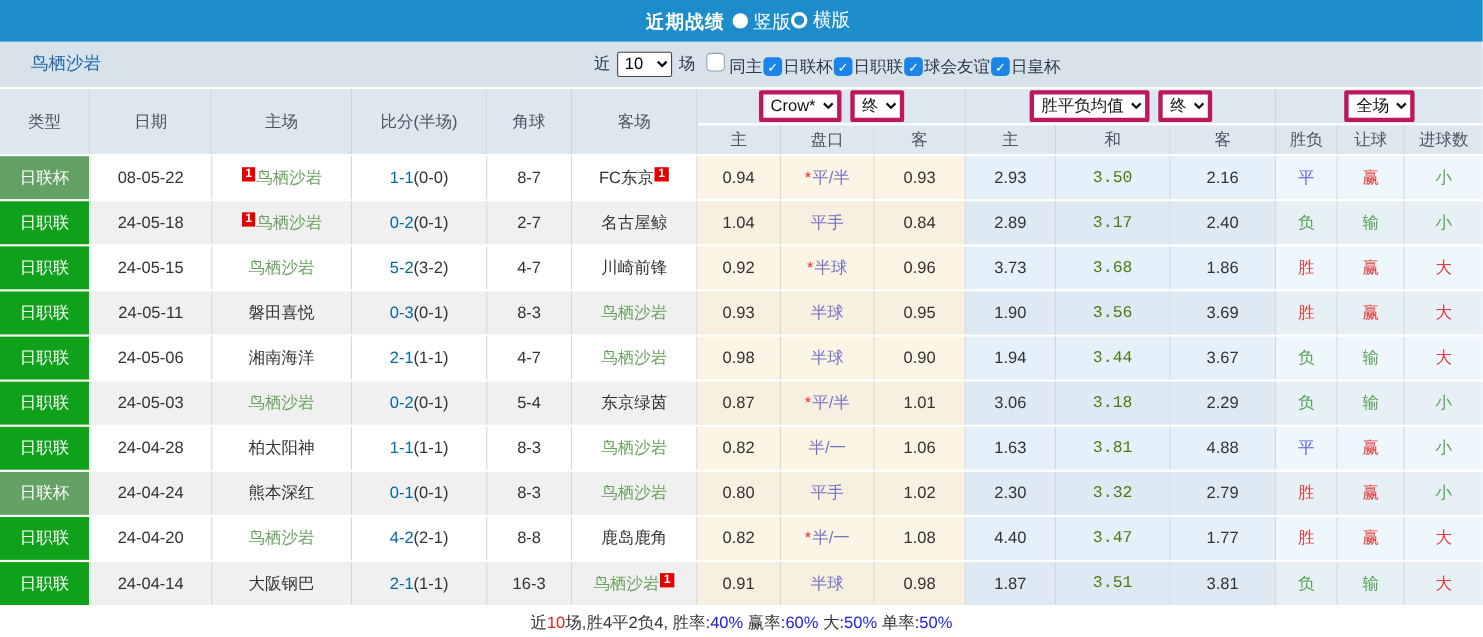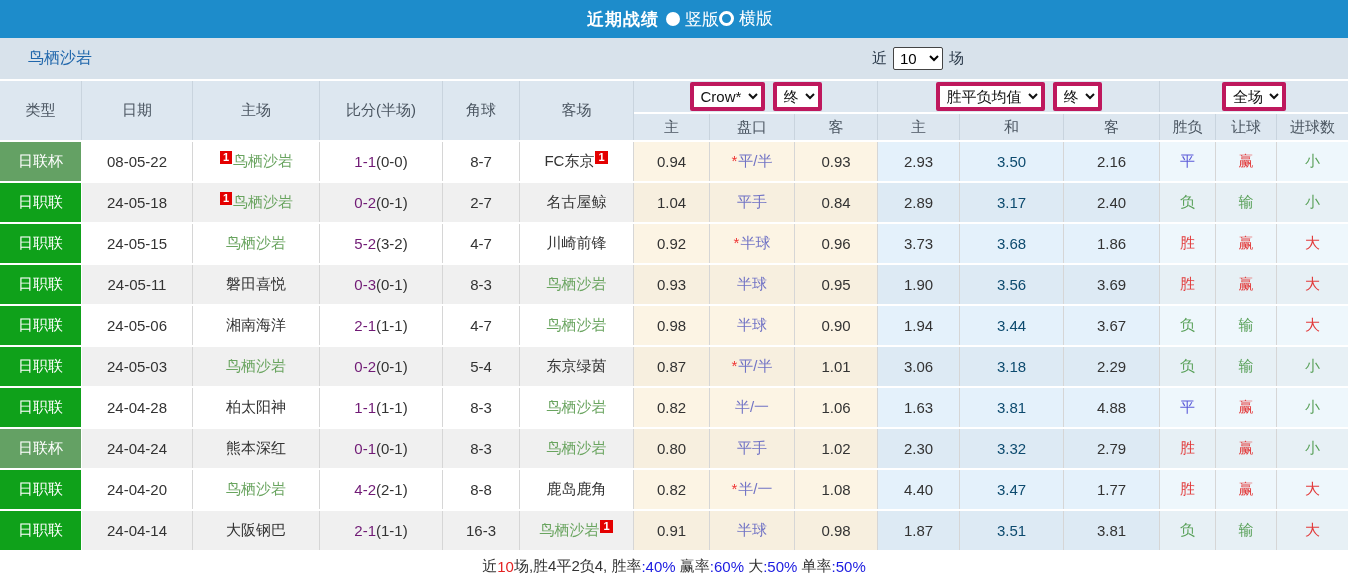--- a/index.html
+++ b/index.html
@@ -48,28 +48,28 @@
   tbody tr{background:#fff;}
   tbody tr.even{background:#f0f0f0;}
   td.type{color:#fff;border-right:1px solid #fff;}
   td.type.t-cup{background:#64a164;}
   td.type.t-league{background:#0fa11a;}
   .team-green{color:#69a45f;}
   .badge{
     display:inline-block;background:#e40000;color:#fff;font-size:11px;line-height:13px;
     padding:0 3px;position:relative;top:-5px;margin:0 1px;font-weight:bold;
   }
-  .score-ft{color:#701a75;}
+  .score-ft{color:#0369a1;}
   .score-ht{color:#333;}
   td.bg-odds{background:rgba(250,238,214,0.65);}
   td.bg-avg{background:rgba(205,230,247,0.55);text-align:center;}
   td.bg-res{background:rgba(222,239,250,0.5);}
   td.handicap{color:#7173c5;}
   .star{color:#e33;margin-right:1px;}
-  td.avg-mid{color:#0c4a6e;}
+  td.avg-mid{color:#4d7c0f;font-family:Liberation Mono, monospace;}
   .c-red{color:#e23b3b;}
   .c-green{color:#58a058;}
   .c-blue{color:#5b5bd8;}
   
   .summary{height:29px;display:flex;align-items:center;justify-content:center;font-size:15px;color:#333;}
   .summary .s-red{color:#e42222;}
   .summary .s-blue{color:#1c1ce0;}
   .summary .s-dark{color:#333;}
   .summary span{white-space:pre;}
 </style>
@@ -88,20 +88,21 @@
 </div>
 
 <div class="filter-bar">
   <span class="team-name">鸟栖沙岩</span>
   <div class="filter-group">
     <span>近</span>
     <select>
       <option>10</option>
     </select>
     <span>场</span>
+    <span id="filter-checkboxes"><span class="cb unchecked"></span><span class="cb-label">同主</span><span class="cb checked">✓</span><span class="cb-label">日联杯</span><span class="cb checked">✓</span><span class="cb-label">日职联</span><span class="cb checked">✓</span><span class="cb-label">球会友谊</span><span class="cb checked">✓</span><span class="cb-label">日皇杯</span></span>
   </div>
 </div>
 
 <table>
   <colgroup>
     <col style="width:82px">
       <col style="width:111px">
       <col style="width:127px">
       <col style="width:123px">
     <col style="width:77px">

